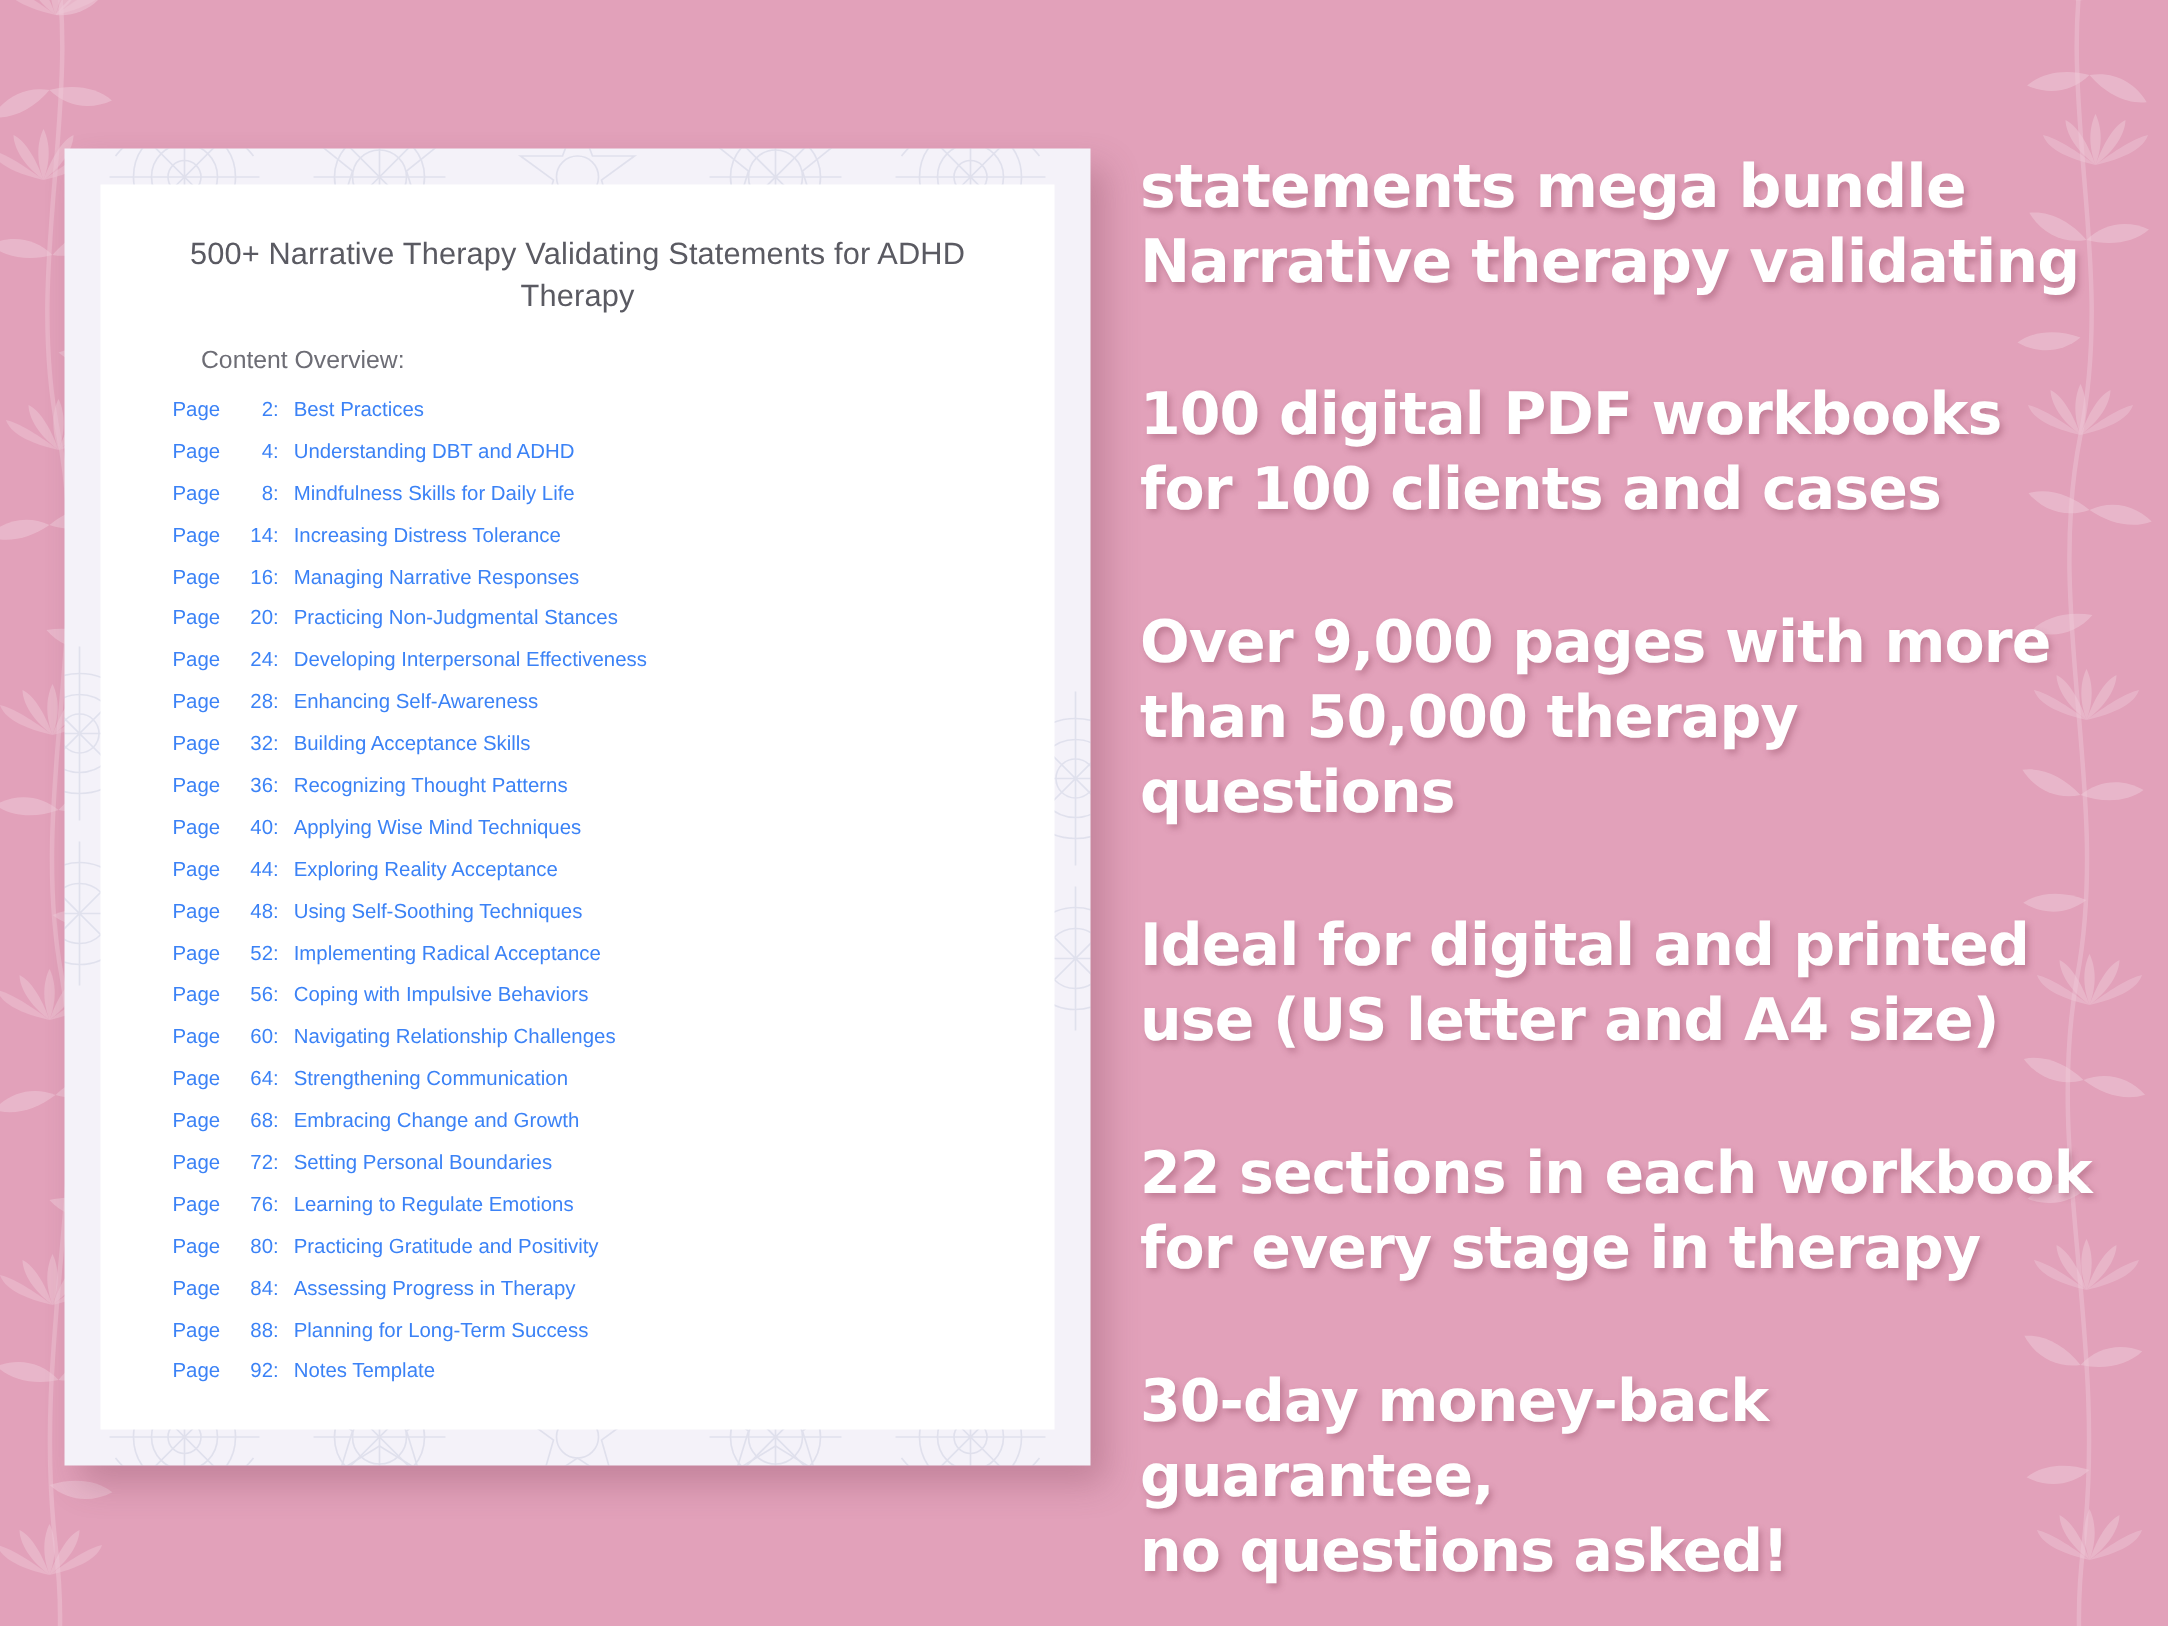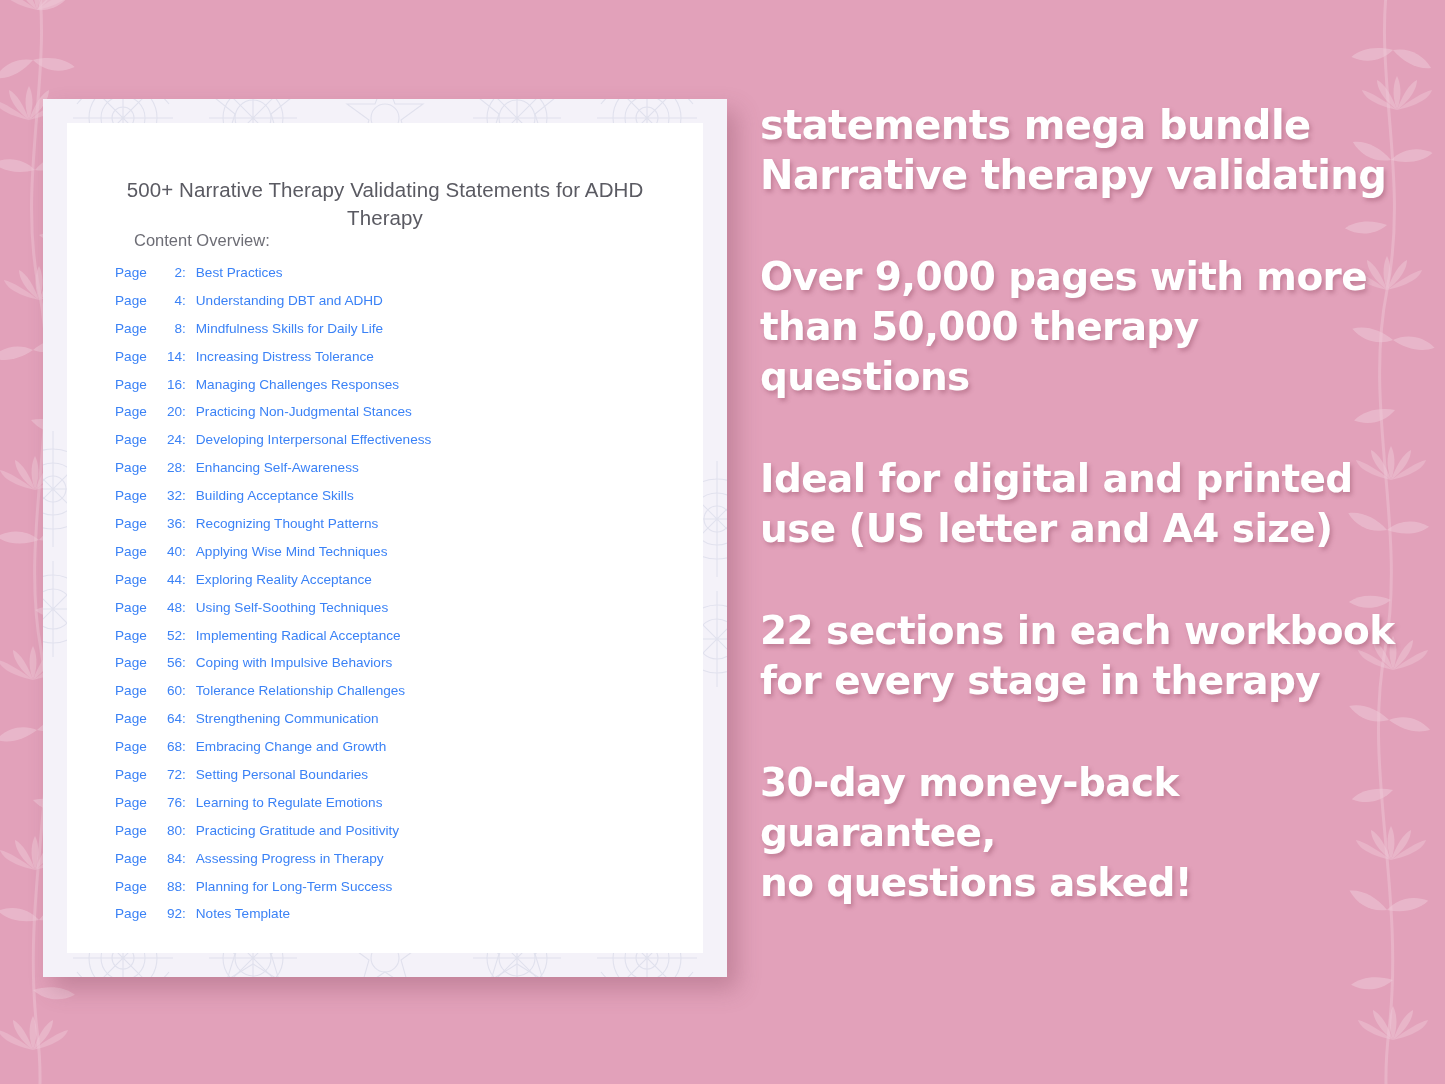--- a/index.html
+++ b/index.html
@@ -70,21 +70,20 @@
     position: absolute;
     left: 50px;
     top: 33px;
     width: 536px;
     text-align: center;
     font-size: 20.5px;
     line-height: 28px;
     color: #5a5a62;
     letter-spacing: 0.1px;
     font-weight: 400;
-    margin-top: 20px;
   }
 
   .content-overview {
     position: absolute;
     left: 26px;
     top: 108px;
     font-size: 16.5px;
     color: #6d6d75;
     font-weight: 400;
     margin-left: 41px;
@@ -453,21 +452,21 @@
           <div class="toc-row">
             <span class="toc-page">Page</span>
             <span class="toc-num">14</span>
             <span class="toc-colon">:</span>
             <span class="toc-label">Increasing Distress Tolerance</span>
           </div>
           <div class="toc-row">
             <span class="toc-page">Page</span>
             <span class="toc-num">16</span>
             <span class="toc-colon">:</span>
-            <span class="toc-label">Managing Challenges Responses</span>
+            <span class="toc-label">Managing Narrative Responses</span>
           </div>
           <div class="toc-row">
             <span class="toc-page">Page</span>
             <span class="toc-num">20</span>
             <span class="toc-colon">:</span>
             <span class="toc-label">Practicing Non-Judgmental Stances</span>
           </div>
           <div class="toc-row">
             <span class="toc-page">Page</span>
             <span class="toc-num">24</span>
@@ -519,21 +518,21 @@
           <div class="toc-row">
             <span class="toc-page">Page</span>
             <span class="toc-num">56</span>
             <span class="toc-colon">:</span>
             <span class="toc-label">Coping with Impulsive Behaviors</span>
           </div>
           <div class="toc-row">
             <span class="toc-page">Page</span>
             <span class="toc-num">60</span>
             <span class="toc-colon">:</span>
-            <span class="toc-label">Tolerance Relationship Challenges</span>
+            <span class="toc-label">Navigating Relationship Challenges</span>
           </div>
           <div class="toc-row">
             <span class="toc-page">Page</span>
             <span class="toc-num">64</span>
             <span class="toc-colon">:</span>
             <span class="toc-label">Strengthening Communication</span>
           </div>
           <div class="toc-row">
             <span class="toc-page">Page</span>
             <span class="toc-num">68</span>
@@ -577,20 +576,24 @@
             <span class="toc-label">Notes Template</span>
           </div>
         </div>
     </div>
   </div>
 
   <div id="bullets">
       <div class="bullet b1">
         <span class="ln">statements mega bundle</span>
         <span class="ln">Narrative therapy validating</span>
+      </div>
+      <div class="bullet b2">
+        <span class="ln">100 digital PDF workbooks</span>
+        <span class="ln">for 100 clients and cases</span>
       </div>
       <div class="bullet b3">
         <span class="ln">Over 9,000 pages with more</span>
         <span class="ln">than 50,000 therapy questions</span>
       </div>
       <div class="bullet b4">
         <span class="ln">Ideal for digital and printed</span>
         <span class="ln">use (US letter and A4 size)</span>
       </div>
       <div class="bullet b5">

